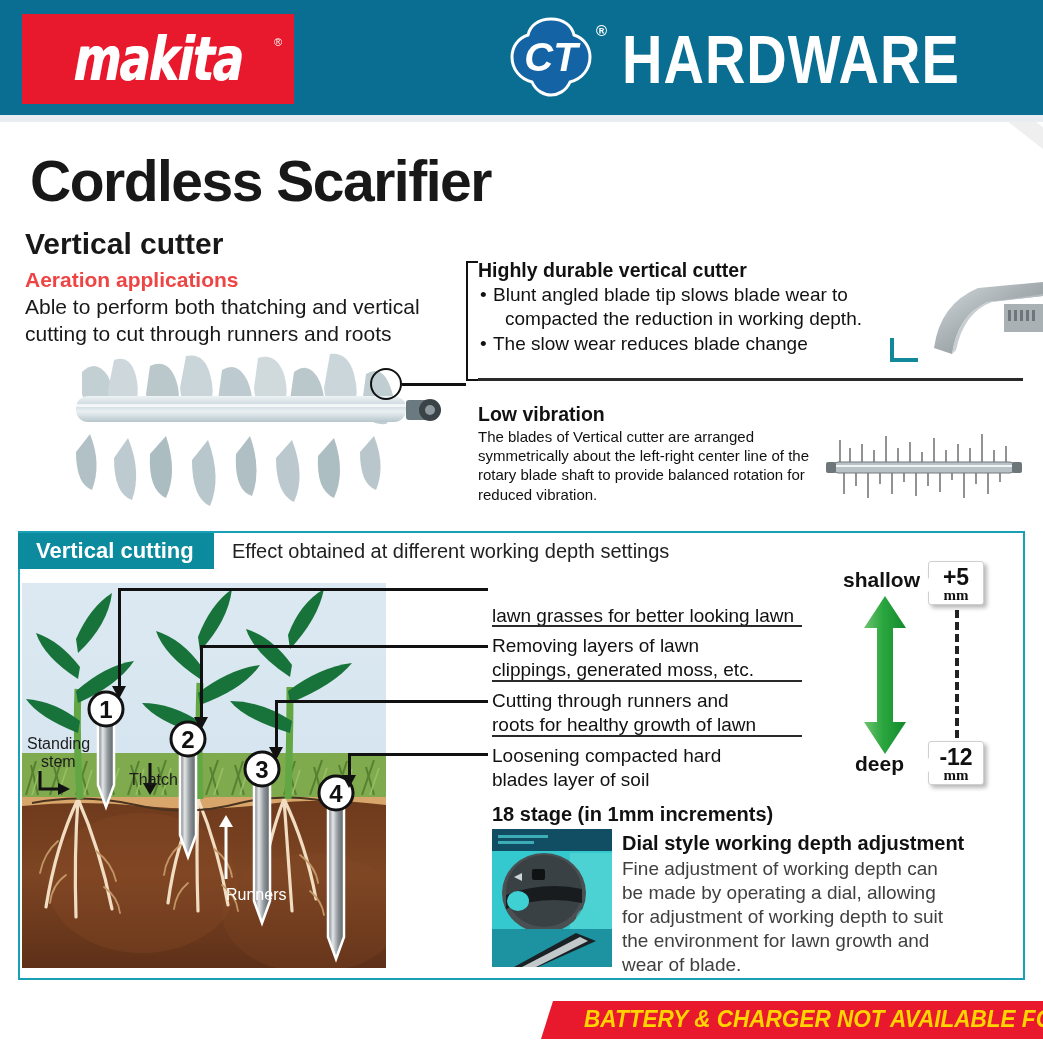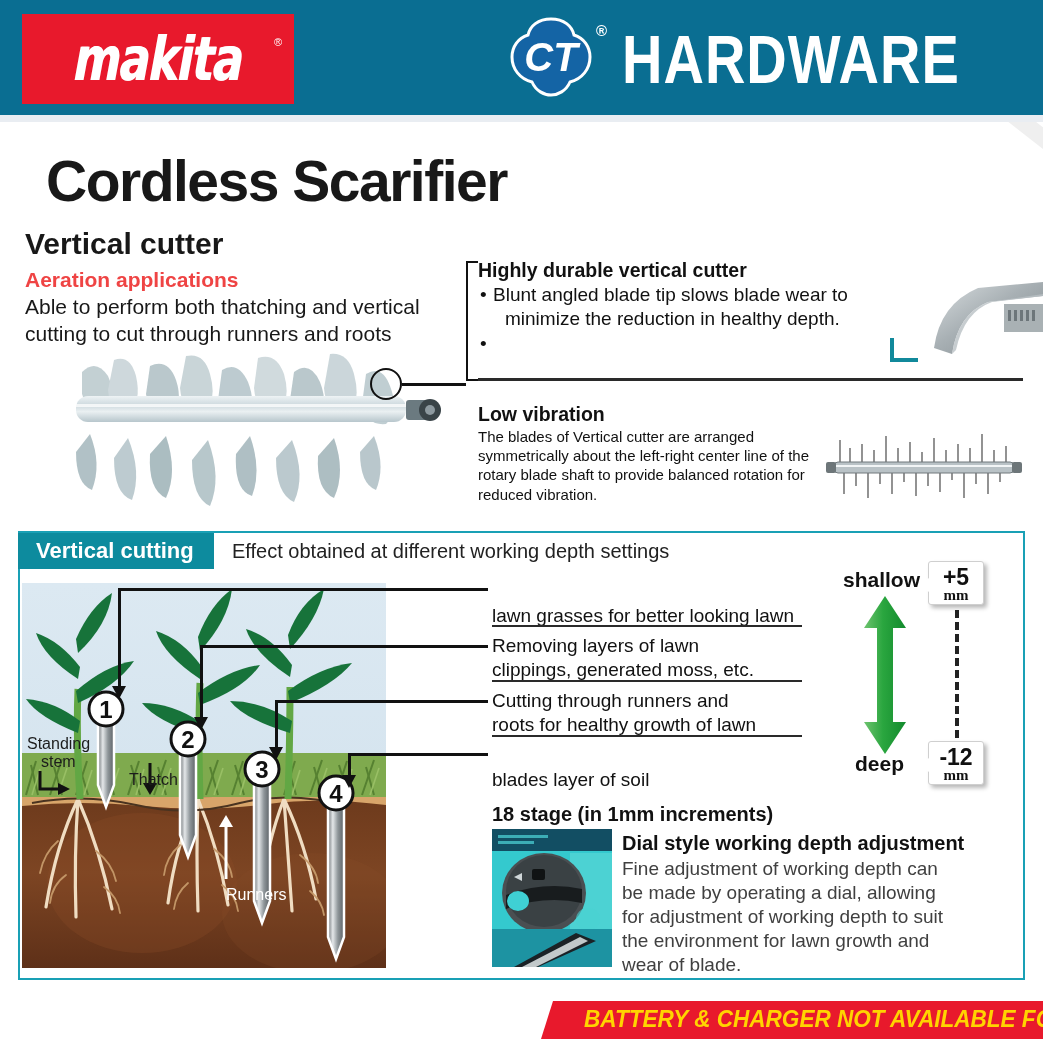--- a/index.html
+++ b/index.html
@@ -68,21 +68,21 @@
     transform-origin:left top;
     font-family:"Liberation Sans", sans-serif;
   }
   .header-underline {
     position:absolute; left:0; top:115px; width:1043px; height:7px;
     background:#e9edf2; z-index:5;
   }
 
   
   .title-main {
-    position:absolute; left:46px; top:148px;
+    position:absolute; left:30px; top:148px;
     font-size:57px; font-weight:bold; color:#181818;
     letter-spacing:-1.5px;
     z-index:6;
   }
   .title-sub {
     position:absolute; left:25px; top:227px;
     font-size:30px; font-weight:bold; color:#181818;
     z-index:6;
   }
   .aeration-head {
@@ -365,26 +365,27 @@
 <div class="callout-circle"></div>
 <div class="callout-line" style="left:402px; top:383px; width:64px; height:2.5px;"></div>
 
 <div class="feat-bracket feat1"></div>
 <div class="feat1-title">Highly durable vertical cutter</div>
 <div class="feat1-list">
   <div class="bullet-row">
     <div class="bullet-dot">•</div>
     <div class="bullet-txt">
       <span>Blunt angled blade tip slows blade wear to</span>
-      <span class="ind">minimize the reduction in healthy depth.</span>
+      <span class="ind">compacted the reduction in working depth.</span>
     </div>
   </div>
   <div class="bullet-row">
     <div class="bullet-dot">•</div>
     <div class="bullet-txt">
+      <span>The slow wear reduces blade change</span>
     </div>
   </div>
 </div>
 
 <div class="blade-photo">
   <svg width="125" height="90" viewBox="0 0 125 90">
     <defs>
       <linearGradient id="bphoto" x1="0" y1="0" x2="1" y2="1">
         <stop offset="0%" stop-color="#d9dee0"></stop>
         <stop offset="45%" stop-color="#a8b0b4"></stop>
@@ -654,21 +655,21 @@
 </div>
 <div class="vc-rule r2"></div>
 
 <div class="vc-desc d3">
   <span>Cutting through runners and</span><br>
   <span>roots for healthy growth of lawn</span>
 </div>
 <div class="vc-rule r3"></div>
 
 <div class="vc-desc d4">
-  <br>
+  <span>Loosening compacted hard</span><br>
   <span>blades layer of soil</span>
 </div>
 
 <div class="depth-shallow">shallow</div>
 <div class="depth-deep">deep</div>
 
 <div class="depth-arrow">
   <svg width="46" height="158" viewBox="0 0 46 158">
     <defs>
       <linearGradient id="grng" x1="0" y1="0" x2="1" y2="0">

